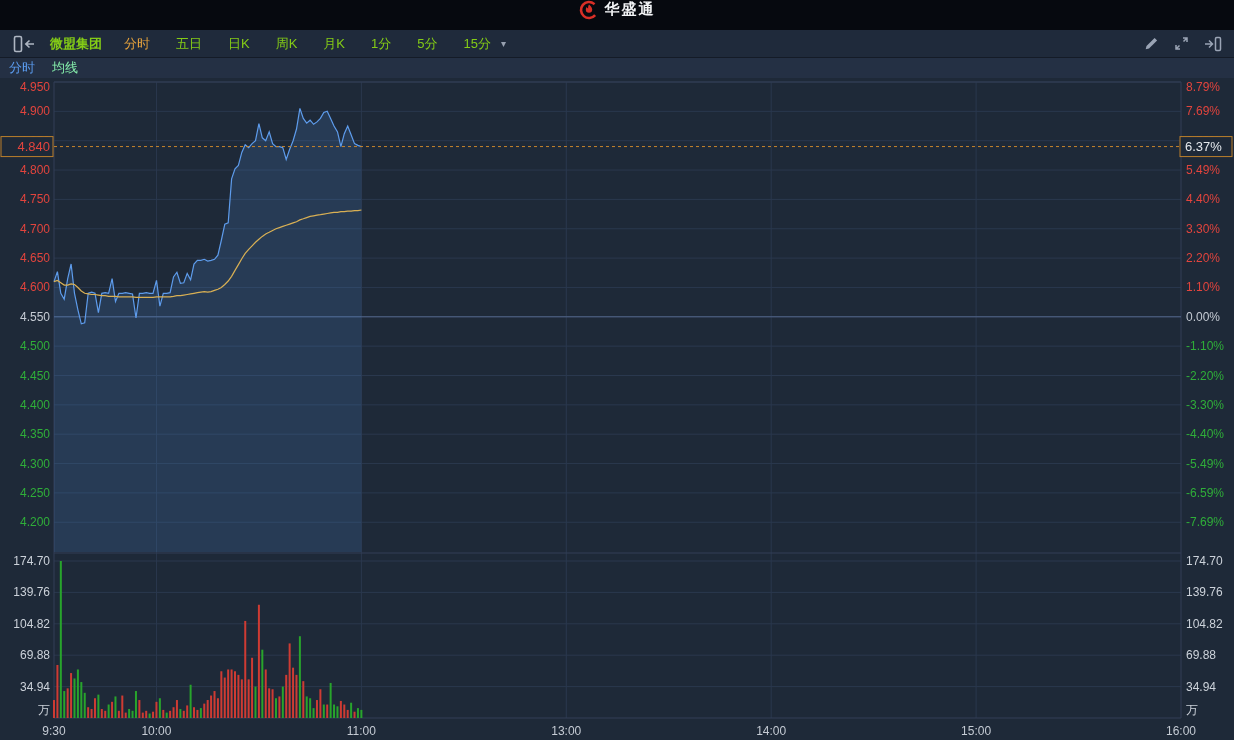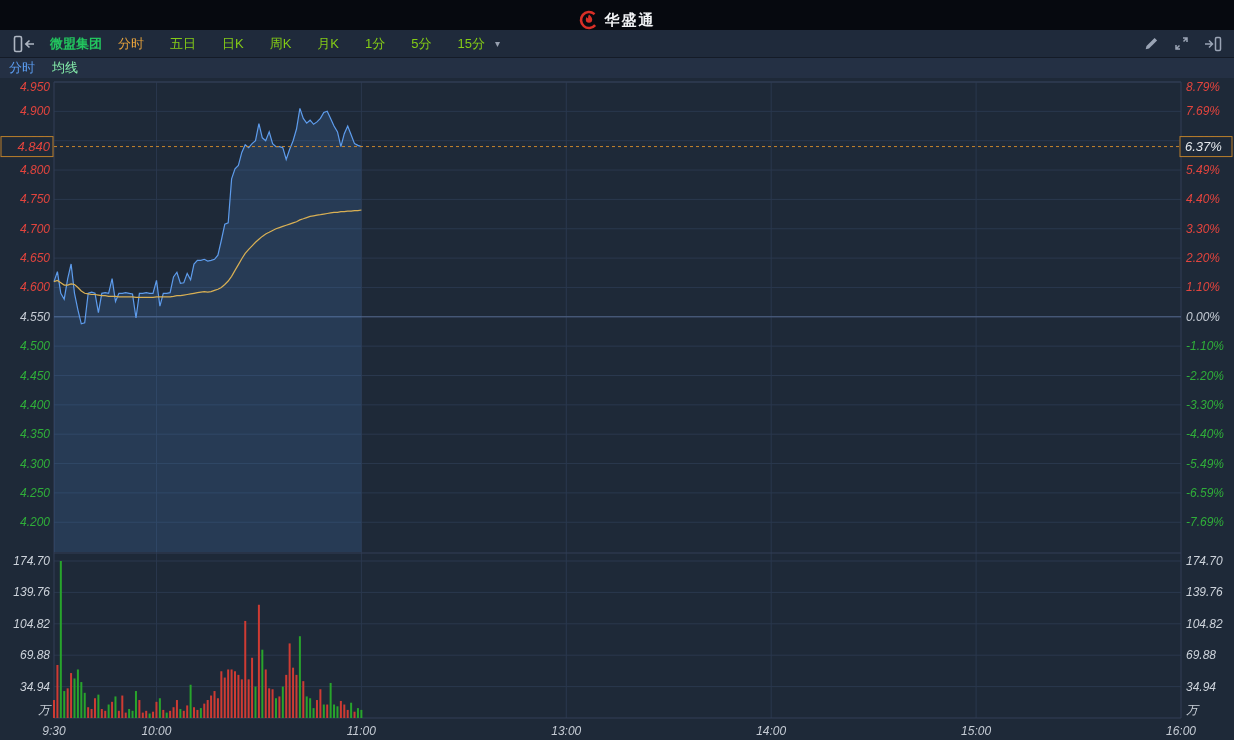--- a/index.html
+++ b/index.html
@@ -3,41 +3,41 @@
 <meta charset="utf-8">
 <style>
   html,body{margin:0;padding:0;}
   body{
     width:1234px;height:740px;overflow:hidden;position:relative;
     background:#1e2938;
     font-family:"Liberation Sans","DejaVu Sans",sans-serif;
     -webkit-font-smoothing:antialiased;
   }
   .topbar{
-    height:30px;background:#06090f;display:flex;align-items:flex-end;justify-content:center;gap:6px;
+    height:30px;background:#06090f;display:flex;align-items:flex-start;justify-content:center;gap:6px;
   }
   .topbar .appname{color:#f2f4f6;font-size:15px;font-weight:bold;letter-spacing:2px;}
   .toolbar{
     height:27px;background:#1f2a3b;border-bottom:1px solid #141b27;
     display:flex;align-items:center;padding:0 12px;
   }
   .collapse-btn{display:flex;align-items:center;margin-right:14px;cursor:pointer;}
-  .stock-name{color:#22c55e;font-size:13px;font-weight:bold;margin-right:16px;}
+  .stock-name{color:#84cc16;font-size:13px;font-weight:bold;margin-right:22px;}
   .tab{color:#84cc16;font-size:13px;margin-right:26px;cursor:pointer;white-space:nowrap;}
   .tab.active{color:#e6a23c;}
   .caret{color:#97a0b0;font-size:10px;margin-left:-16px;cursor:pointer;}
   .tb-right{margin-left:auto;display:flex;align-items:center;gap:15px;}
   .tb-icon{cursor:pointer;display:flex;align-items:center;}
   .legendrow{
     height:20px;background:#243044;display:flex;align-items:center;gap:17px;
     padding:0 9px;font-size:13px;
   }
   .lg-blue{color:#5b9cf0;cursor:pointer;}
   .lg-orange{color:#86efac;cursor:pointer;}
-  #chartwrap{position:absolute;top:78px;left:0;width:1104px;height:662px;font-style:italic;}
+  #chartwrap{position:absolute;top:78px;left:0;width:1104px;height:662px;}
   svg text{font-family:"Liberation Sans","DejaVu Sans",sans-serif;}
 </style>
 </head>
 <body>
 
 <div class="topbar">
   <span class="tb-icon">
     <svg width="20" height="20" viewBox="0 0 20 20">
       <circle cx="10" cy="10" r="8" fill="none" stroke="#d92f27" stroke-width="2.6" stroke-dasharray="38 13" transform="rotate(40 10 10)"></circle>
       <path d="M10 4.5c1.9 1.7 3.2 3.2 3.2 5a3.2 3.2 0 0 1-6.4 0c0-.8.3-1.6.8-2.4.5.9 1 1.3 1.6 1.4-.2-1.3 0-2.7.8-4z" fill="#d92f27"></path>

